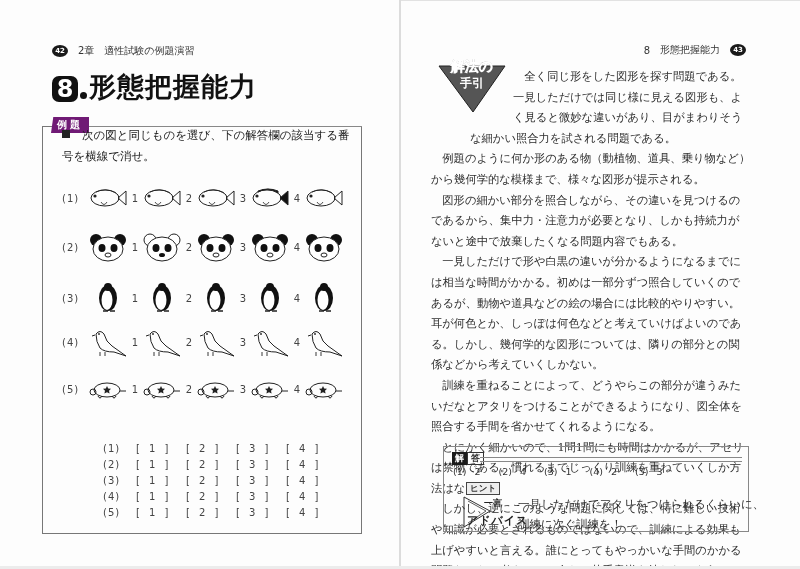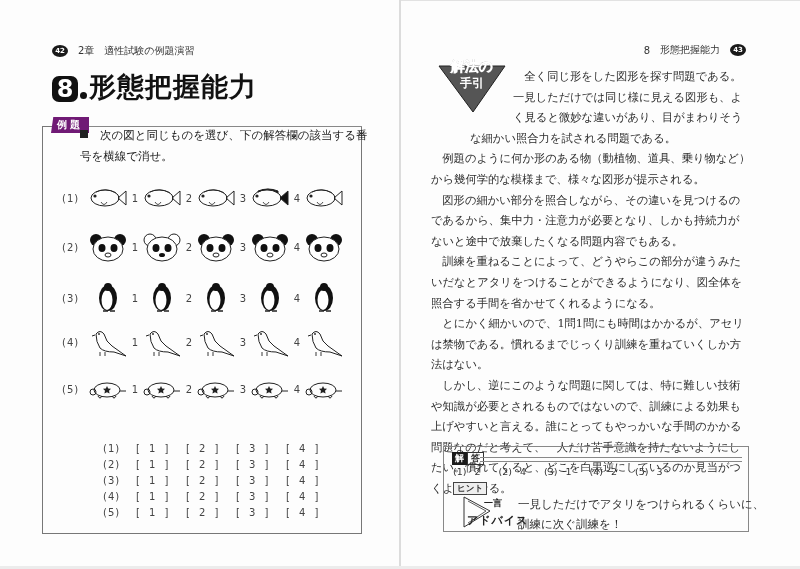--- a/index.html
+++ b/index.html
@@ -22,21 +22,21 @@
   .title-num { width:26px; height:26px; border-radius:7px; background:#111; color:#fff; font-size:24px; font-weight:bold;
                display:flex; align-items:center; justify-content:center; line-height:1; }
   .title-dot { width:7px; height:7px; border-radius:50%; background:#111; margin:0 2px 3px 2px; }
   .title-text { font-size:27px; font-weight:bold; color:#111; letter-spacing:1px; line-height:30px; }
 
   
   .example-box { position:absolute; left:42px; top:126px; width:320px; height:408px; border:1.5px solid #777; box-sizing:border-box; }
   .example-tab { position:absolute; left:51px; top:117px; background:#701a75; color:#fff; font-size:10px; font-weight:bold;
                  padding:1px 6px 1px 6px; letter-spacing:3px; clip-path:polygon(6% 0,100% 0,100% 100%,0 100%); }
   .example-rule { position:absolute; left:86px; top:126px; width:276px; height:1px; background:#888; }
-  .instruction { position:absolute; left:80px; top:125px; width:290px; font-size:11.5px; line-height:21px; color:#222; }
+  .instruction { position:absolute; left:62px; top:125px; width:290px; font-size:11.5px; line-height:21px; color:#222; }
   .instruction .sq { display:inline-block; width:8px; height:8px; background:#222; margin-right:12px; vertical-align:1px; }
 
   .fig-row { position:absolute; left:62px; display:flex; align-items:center; font-size:10px; color:#444; }
   .fig-label { width:26px; letter-spacing:1px; }
   .fig-item { width:40px; height:30px; display:flex; align-items:center; justify-content:center; }
   .fig-num { width:14px; text-align:center; }
 
   .answer-grid { position:absolute; left:103px; top:440px; font-size:10px; color:#444; }
   .ag-row { display:flex; height:16px; align-items:center; }
   .ag-label { width:33px; letter-spacing:1px; }
@@ -50,21 +50,21 @@
   .body-text p.first { text-indent:0;margin-left:39px; }
   .lead-pad { float:left; width:82px; height:60px; }
 
   .answer-box { position:absolute; left:443px; top:446px; width:306px; height:86px; border:1.5px solid #888; box-sizing:border-box; }
   .ans-head { position:absolute; left:452px; top:452px; display:flex; align-items:center; }
   .ans-tag-a { background:#1a1a1a; color:#fff; font-size:9px; font-weight:bold; padding:0 3px; }
   .ans-tag-b { border:1px solid #333; color:#333; font-size:9px; font-weight:bold; padding:0 3px; line-height:11px; }
   .ans-rule { position:absolute; left:480px; top:457px; width:262px; height:3px; border-top:1px solid #888; border-bottom:1px solid #888; }
   .ans-values { position:absolute; left:453px; top:466px; font-size:9.5px; color:#333; display:flex; gap:18px; }
   .ans-values span b { font-weight:normal; margin-left:8px; }
-  .hint-line { position:absolute; left:453px; top:482px; font-size:9.5px; color:#333; display:flex; align-items:flex-start; gap:8px; }
+  .hint-line { position:absolute; left:466px; top:482px; font-size:9.5px; color:#333; display:flex; align-items:flex-start; gap:8px; }
   .hint-tag { border:1.5px solid #444; padding:0 3px; font-size:8.5px; font-weight:bold; line-height:11px; background:#eee; }
   .advice-icon { position:absolute; left:462px; top:495px; width:40px; height:34px; }
   .advice-small { position:absolute; left:484px; top:497px; font-size:9px; font-weight:bold; color:#222; }
   .advice-label { position:absolute; left:467px; top:513px; font-size:11px; font-weight:bold; color:#222; letter-spacing:1px; }
   .advice-text { position:absolute; left:518px; top:494px; font-size:11.5px; line-height:20px; color:#2d2d2d; font-family:"DejaVu Serif", serif; }
 </style>
 </head>
 <body>
 
 <div class="border-top"></div>
@@ -359,20 +359,21 @@
   <path d="M2 10 L68 10 L36 56 Z" fill="#555" stroke="#222" stroke-width="1"></path>
   <text x="35" y="15" text-anchor="middle" font-size="14" font-weight="bold" fill="#111" stroke="#fff" stroke-width="0.6" font-family="DejaVu Sans, sans-serif">解法の</text>
   <text x="35" y="31" text-anchor="middle" font-size="12" font-weight="bold" fill="#fff" font-family="DejaVu Sans, sans-serif">手引</text>
 </svg>
 
 <div class="body-text">
   <div class="lead-pad"></div>
   <p class="first" style="text-indent:1em">全く同じ形をした図形を探す問題である。一見しただけでは同じ様に見える図形も、よく見ると微妙な違いがあり、目がまわりそうな細かい照合力を試される問題である。</p>
   <p>例題のように何か形のある物（動植物、道具、乗り物など）から幾何学的な模様まで、様々な図形が提示される。</p>
   <p>図形の細かい部分を照合しながら、その違いを見つけるのであるから、集中力・注意力が必要となり、しかも持続力がないと途中で放棄したくなる問題内容でもある。</p>
+  <p>一見しただけで形や白黒の違いが分かるようになるまでには相当な時間がかかる。初めは一部分ずつ照合していくのであるが、動物や道具などの絵の場合には比較的やりやすい。耳が何色とか、しっぽは何色などと考えていけばよいのである。しかし、幾何学的な図形については、隣りの部分との関係などから考えていくしかない。</p>
   <p>訓練を重ねることによって、どうやらこの部分が違うみたいだなとアタリをつけることができるようになり、図全体を照合する手間を省かせてくれるようになる。</p>
   <p>とにかく細かいので、1問1問にも時間はかかるが、アセリは禁物である。慣れるまでじっくり訓練を重ねていくしか方法はない。</p>
   <p>しかし、逆にこのような問題に関しては、特に難しい技術や知識が必要とされるものではないので、訓練による効果も上げやすいと言える。誰にとってもやっかいな手間のかかる問題なのだと考えて、一人だけ苦手意識を持たないようにしたい。慣れてくると、どこを白黒逆にしているのか見当がつくようになる。</p>
 </div>
 
 <div class="answer-box"></div>
 <div class="ans-head">
   <span class="ans-tag-a">解</span>
     <span class="ans-tag-b">答</span>
 </div>

